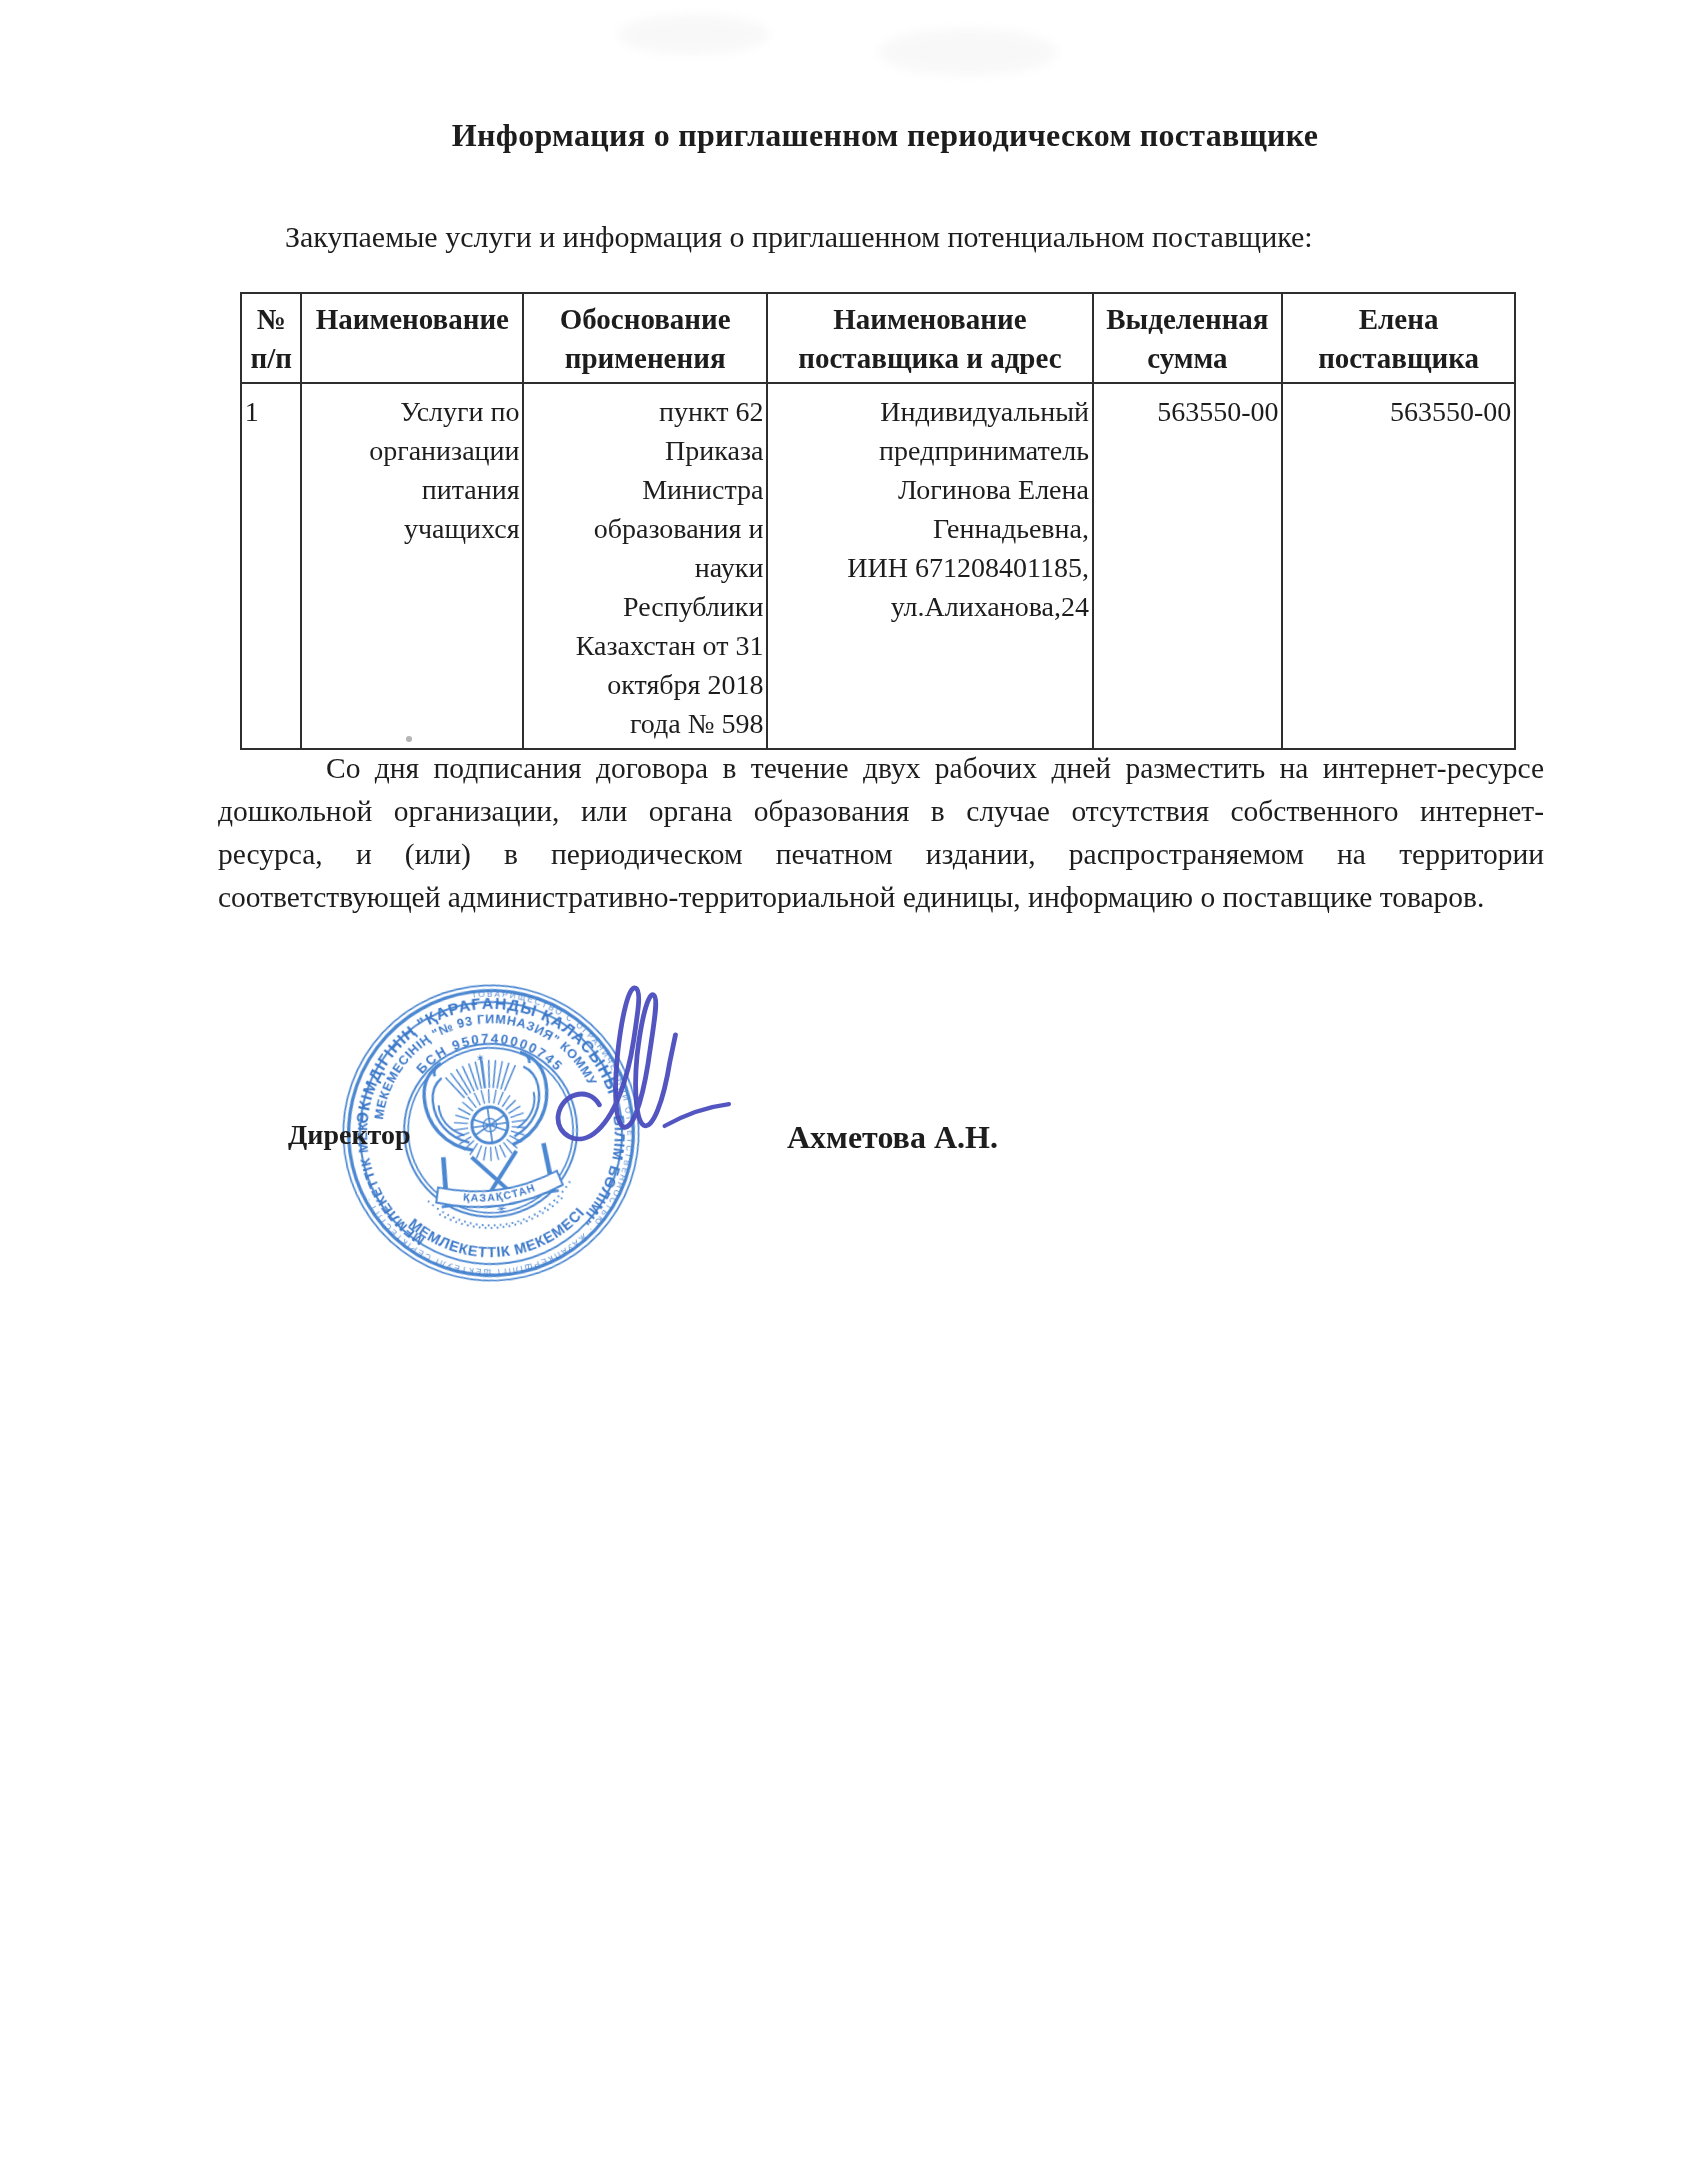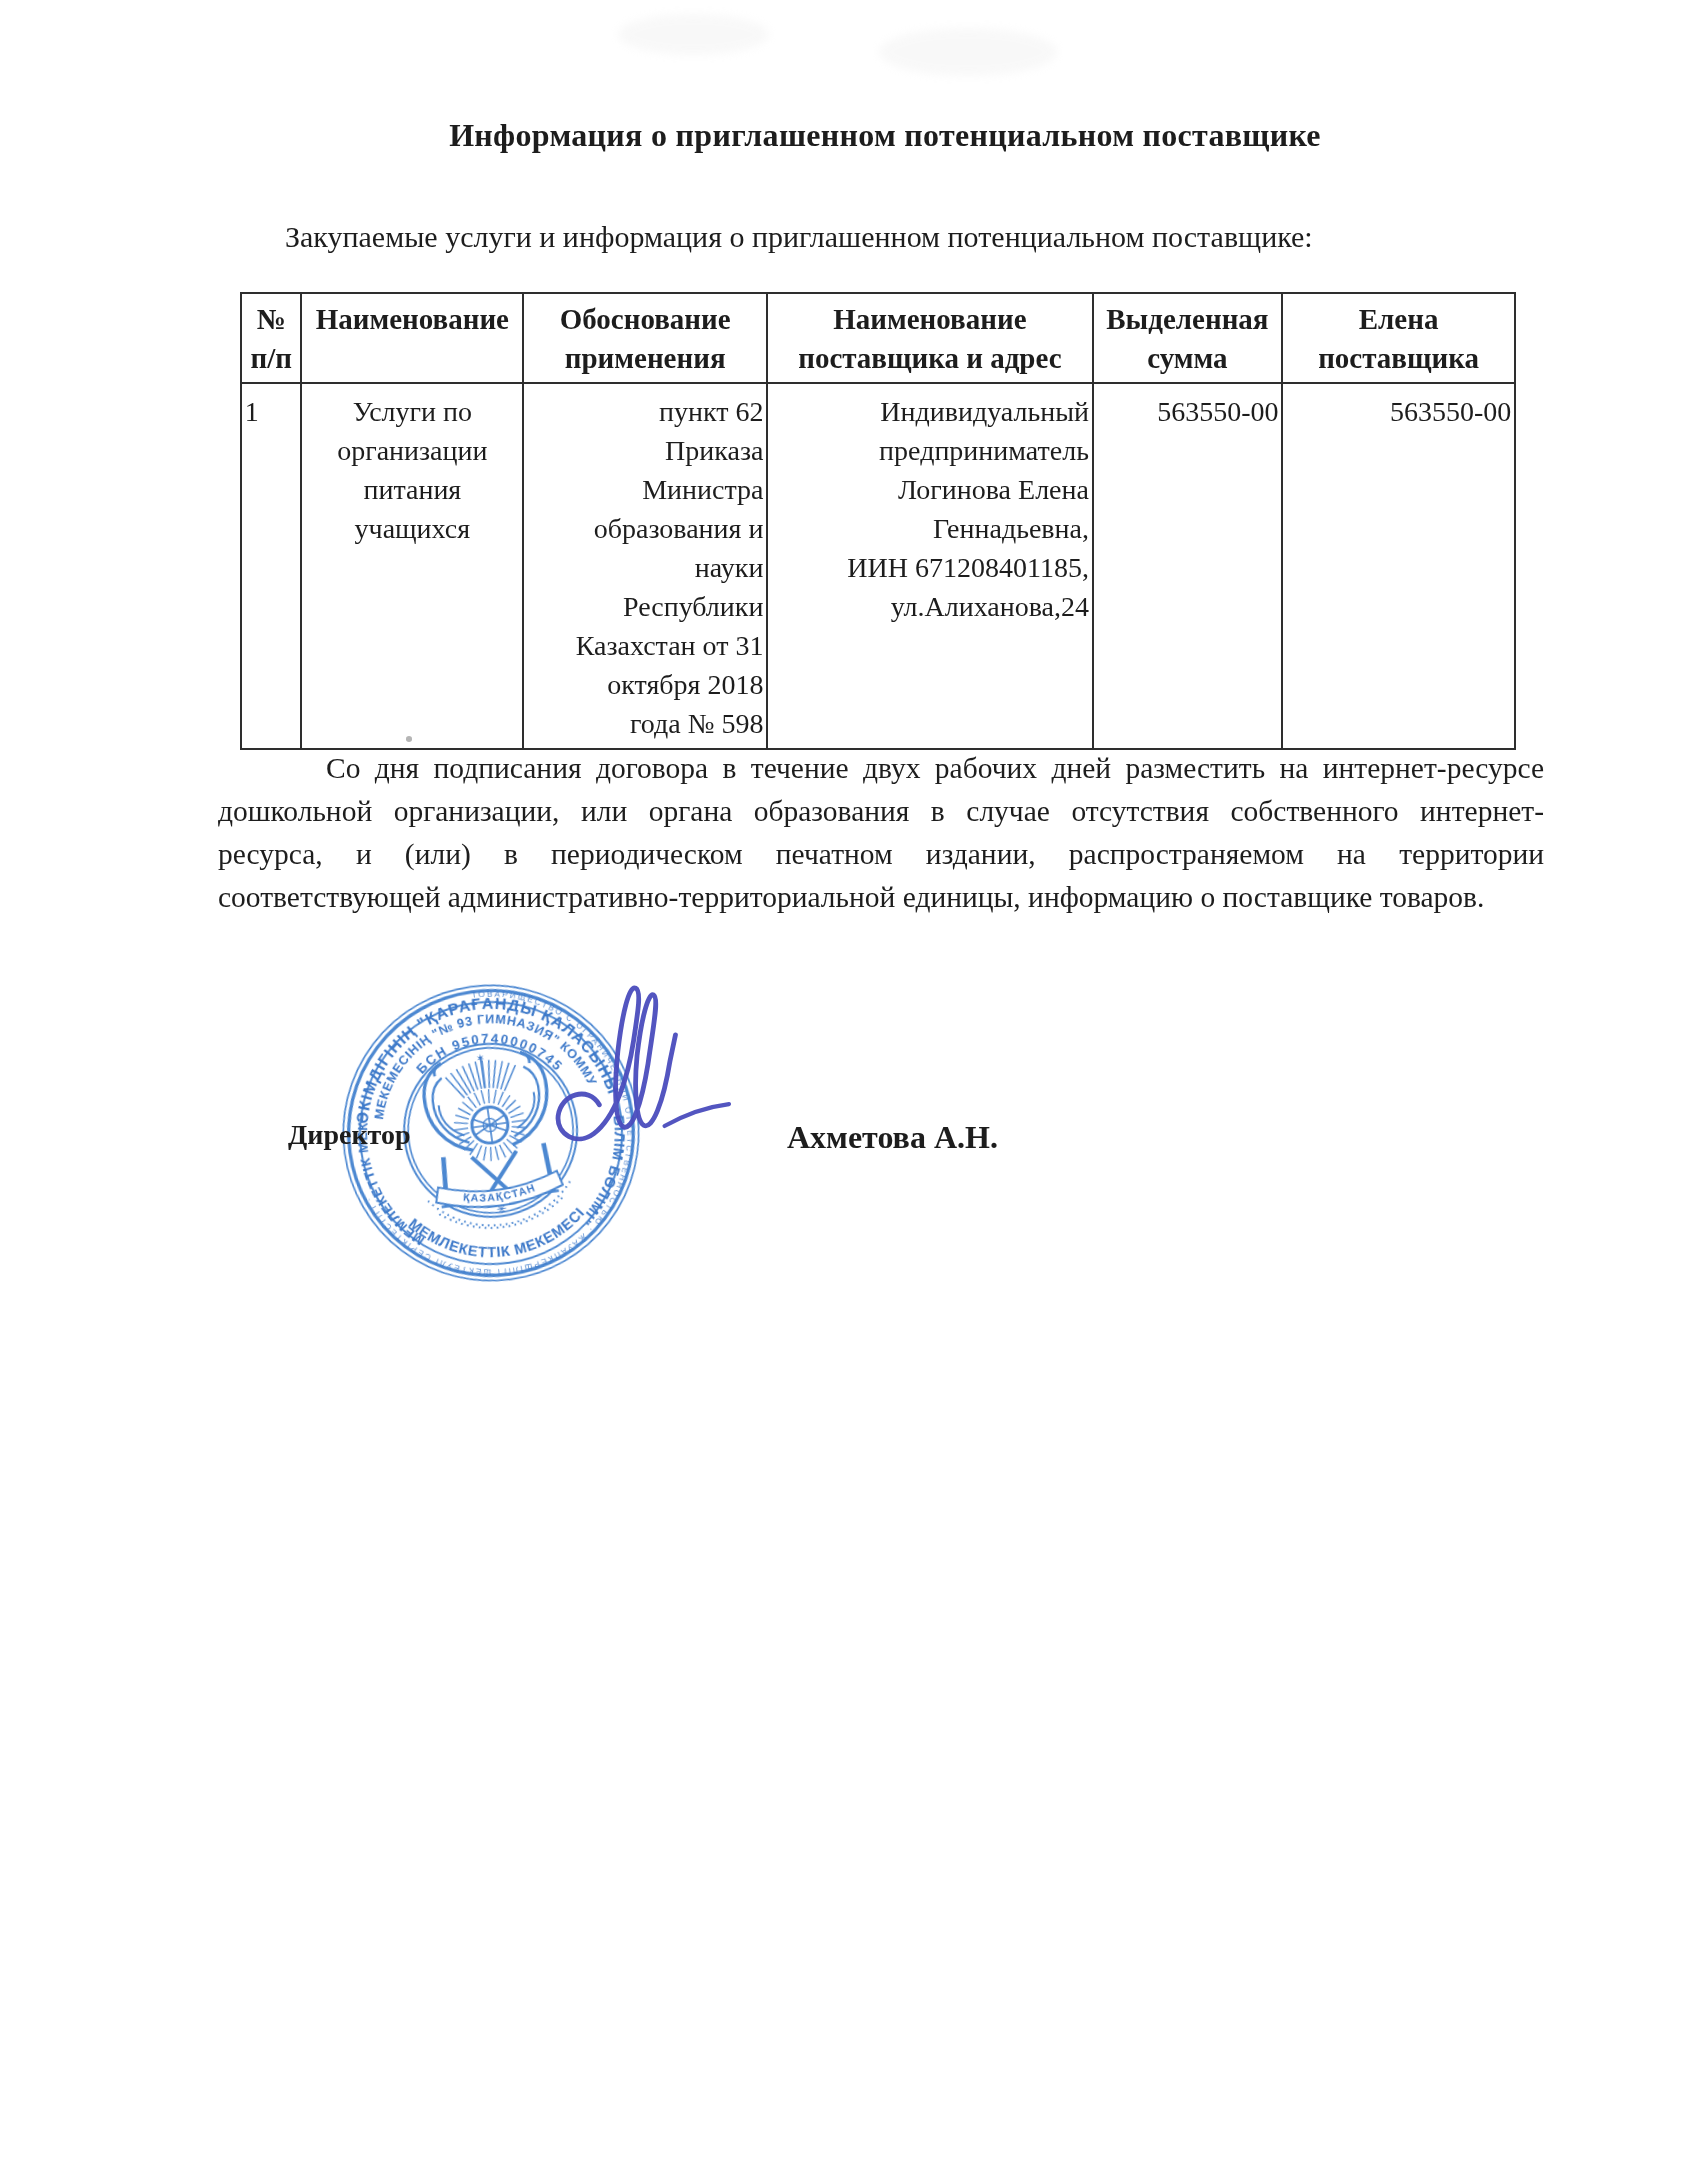--- a/index.html
+++ b/index.html
@@ -14,21 +14,21 @@
   .intro span{padding-left:59px;}
   
   table.doc-table{left:240px;top:292px;border-collapse:collapse;table-layout:fixed;
       width:1276px;font-size:28px;line-height:39px;}
   table.doc-table,.doc-table th,.doc-table td{border:2.1px solid #2e2e2e;}
   table.doc-table{border-width:2.7px;}
   .doc-table th{font-size:29px;font-weight:bold;text-align:center;vertical-align:top;
       padding:5.5px 1.4px 4.1px 1.4px;height:77px;white-space:pre-line;}
   .doc-table td{vertical-align:top;padding:8.2px 2.7px 5.5px 2.7px;height:317px;white-space:pre-line;}
   .td-num{text-align:left;padding-left:5.5px;}
-  .td-name{text-align:center;padding-left:5.5px;margin-left:23px;}
+  .td-name{text-align:right;padding-left:5.5px;margin-left:23px;}
   .td-just,.td-supp{text-align:right;}
   .td-sum,.td-price{text-align:right;padding-right:5.5px;}
   
   .paragraph{left:218px;top:747px;width:1326px;font-size:29.5px;line-height:43px;}
   .p-line{text-align:justify;text-align-last:justify;}
   .p-line.first{text-indent:108px;}
   .p-line.last{text-align-last:left;}
   
   .sig-role{left:288px;top:1119px;font-size:28px;font-weight:bold;z-index:6;}
   .sig-name{left:787px;top:1119px;font-size:32px;font-weight:bold;z-index:6;}
@@ -37,21 +37,21 @@
       filter:blur(0.4px);opacity:.93;transform:rotate(-8deg);}
   .sign-wrap{left:534px;top:971px;width:213px;height:199px;z-index:5;filter:blur(0.3px);}
   
   .speck{width:6.2px;height:5.5px;border-radius:50%;background:#8d8d8d;opacity:.65;}
   .smudge{border-radius:50%;background:#dcdcdc;opacity:.18;filter:blur(4.1px);}
 </style>
 </head>
 <body>
 
 <div class="abs title-block">
-  <div class="title-line">Информация о приглашенном потенциальном поставщике</div>
+  <div class="title-line">Информация о приглашенном периодическом поставщике</div>
 </div>
 
 <div class="abs intro">
   <span>Закупаемые услуги и информация о приглашенном потенциальном поставщике:</span>
 </div>
 
 <table class="abs doc-table">
   <colgroup>
     <col style="width:60px">
       <col style="width:220px">

